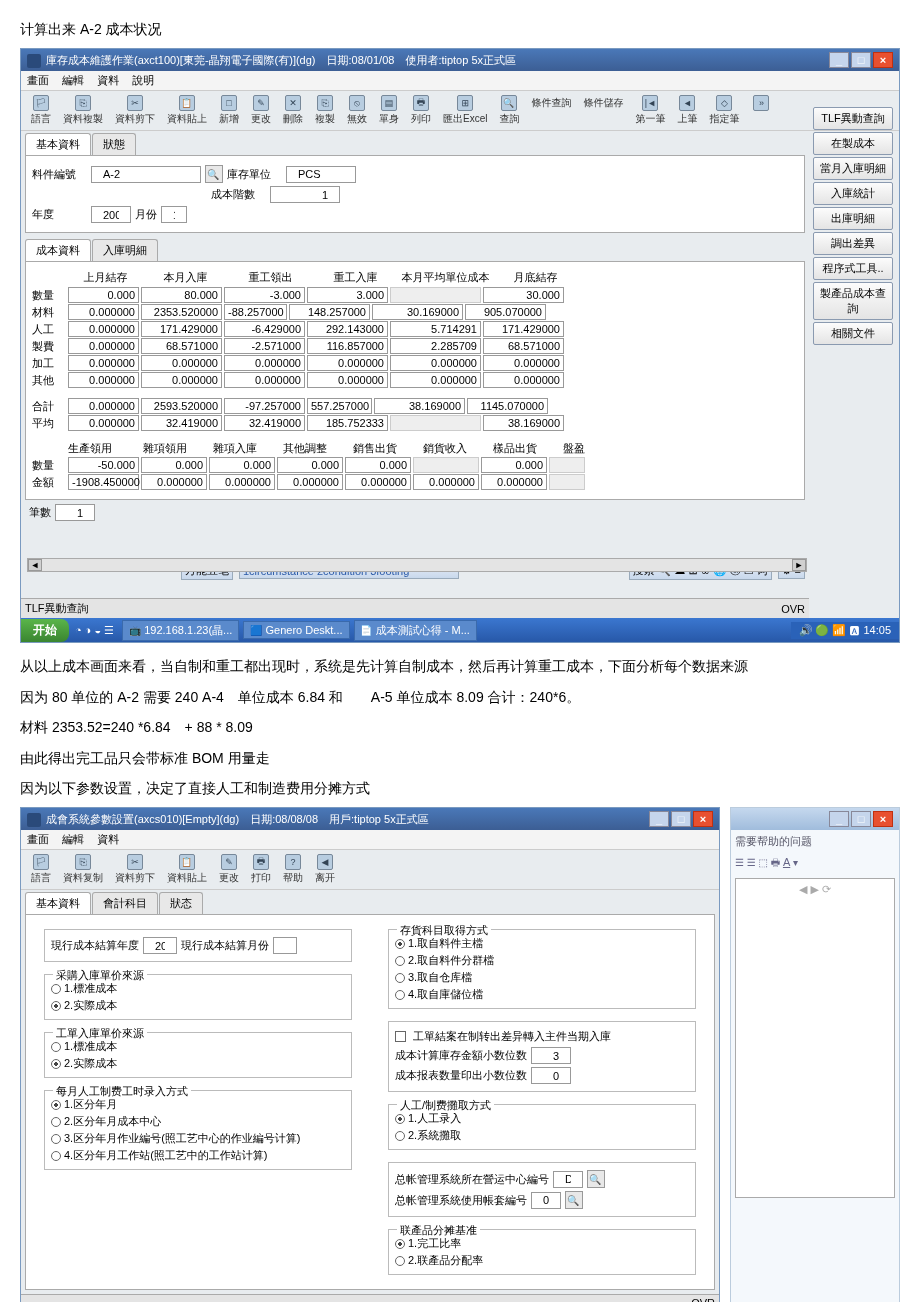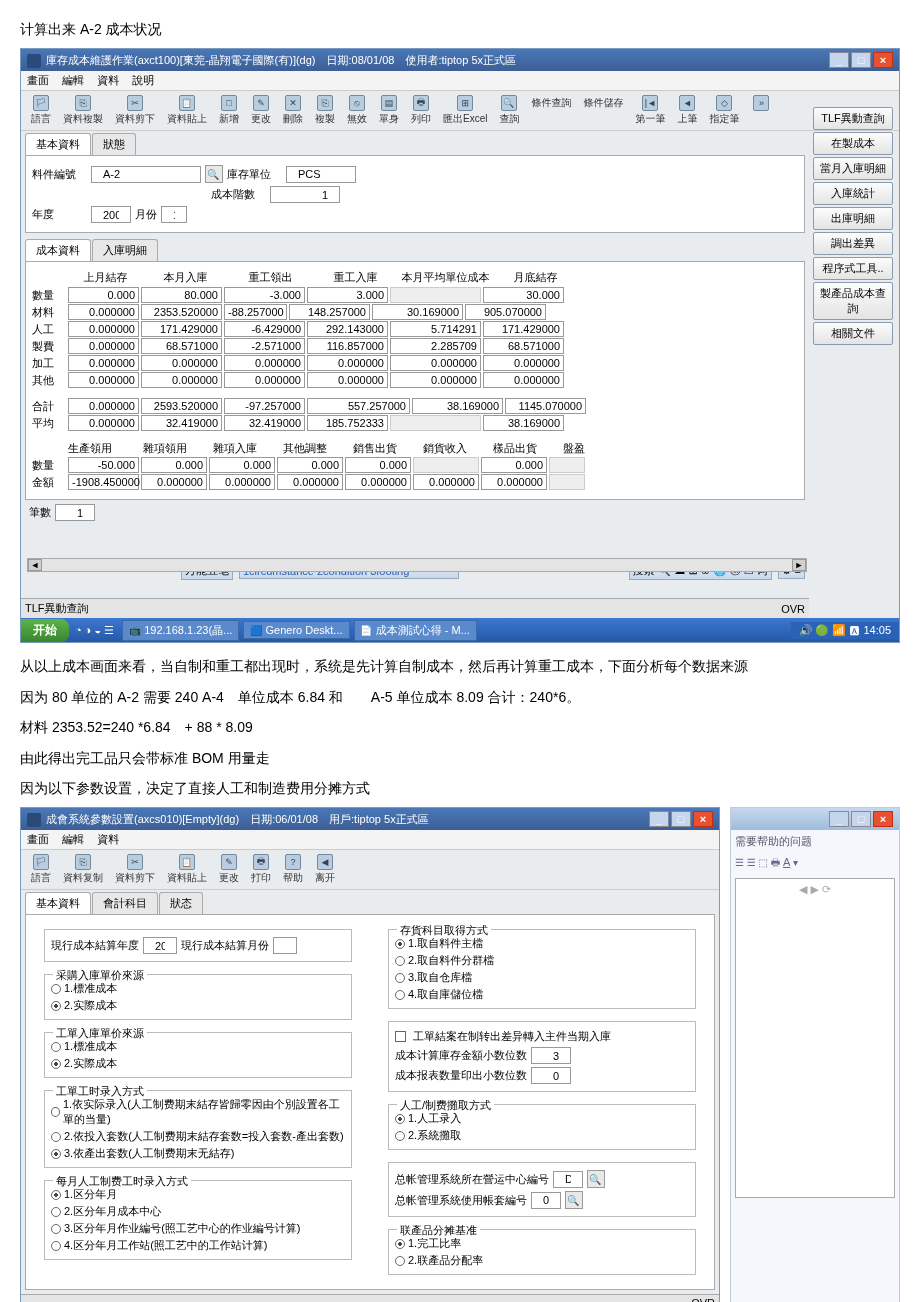--- a/index.html
+++ b/index.html
@@ -259,21 +259,21 @@
             <span class="gcell" style="width:81px">0.000000</span>
             <span class="gcell" style="width:91px">0.000000</span>
             <span class="gcell" style="width:81px">0.000000</span>
           </div>
           <div style="height: 8px;"></div>
           <div class="grow">
             <span class="rl">合計</span>
             <span class="gcell" style="width:71px">0.000000</span>
             <span class="gcell" style="width:81px">2593.520000</span>
             <span class="gcell" style="width:81px">-97.257000</span>
-            <span class="gcell" style="width:103px">557.257000</span>
+            <span class="gcell" style="width:65px">557.257000</span>
             <span class="gcell" style="width:91px">38.169000</span>
             <span class="gcell" style="width:81px">1145.070000</span>
           </div>
           <div class="grow">
             <span class="rl">平均</span>
             <span class="gcell" style="width:71px">0.000000</span>
             <span class="gcell" style="width:81px">32.419000</span>
             <span class="gcell" style="width:81px">32.419000</span>
             <span class="gcell" style="width:81px">185.752333</span>
             <span class="gcell" style="width:91px;background:#eee;border-color:#ccc"></span>
@@ -360,21 +360,21 @@
 <p class="doc-text">从以上成本画面来看，当自制和重工都出现时，系统是先计算自制成本，然后再计算重工成本，下面分析每个数据来源</p>
 <p class="doc-text">因为 80 单位的 A-2 需要 240 A-4　单位成本 6.84 和　　A-5 单位成本 8.09  合计：240*6。</p>
 <p class="doc-text">材料 2353.52=240 *6.84　+ 88 * 8.09</p>
 <p class="doc-text">由此得出完工品只会带标准 BOM 用量走</p>
 <p class="doc-text">因为以下参数设置，决定了直接人工和制造费用分摊方式</p>
 
 <div style="position:relative">
 <div class="win" style="width:700px">
  <div class="titlebar">
   <span class="ticon"></span>
-  <span class="ttxt">成會系統參數設置(axcs010)[Empty](dg)　日期:06/01/08　用戶:tiptop 5x正式區</span>
+  <span class="ttxt">成會系統參數設置(axcs010)[Empty](dg)　日期:08/08/08　用戶:tiptop 5x正式區</span>
   <div class="winbtns">
    <span>_</span>
    <span>□</span>
    <span class="close">×</span>
   </div>
  </div>
  <div class="menubar">
   <span>畫面</span>
   <span>編輯</span>
   <span>資料</span>
@@ -446,35 +446,20 @@
      <div class="radio">
                 <span class="r"></span>
                 <span>1.標准成本</span>
               </div>
      <div class="radio sel">
                 <span class="r"></span>
                 <span>2.实際成本</span>
               </div>
     </div>
     <div class="fieldset">
-              <span class="leg">工單工时录入方式</span>
-     <div class="radio">
-                <span class="r"></span>
-                <span>1.依实际录入(人工制费期末結存皆歸零因由个別設置各工單的当量)</span>
-              </div>
-     <div class="radio">
-                <span class="r"></span>
-                <span>2.依投入套数(人工制费期末結存套数=投入套数-產出套数)</span>
-              </div>
-     <div class="radio sel">
-                <span class="r"></span>
-                <span>3.依產出套数(人工制费期末无結存)</span>
-              </div>
-    </div>
-    <div class="fieldset">
               <span class="leg">每月人工制费工时录入方式</span>
      <div class="radio sel">
                 <span class="r"></span>
                 <span>1.区分年月</span>
               </div>
      <div class="radio">
                 <span class="r"></span>
                 <span>2.区分年月成本中心</span>
               </div>
      <div class="radio">

